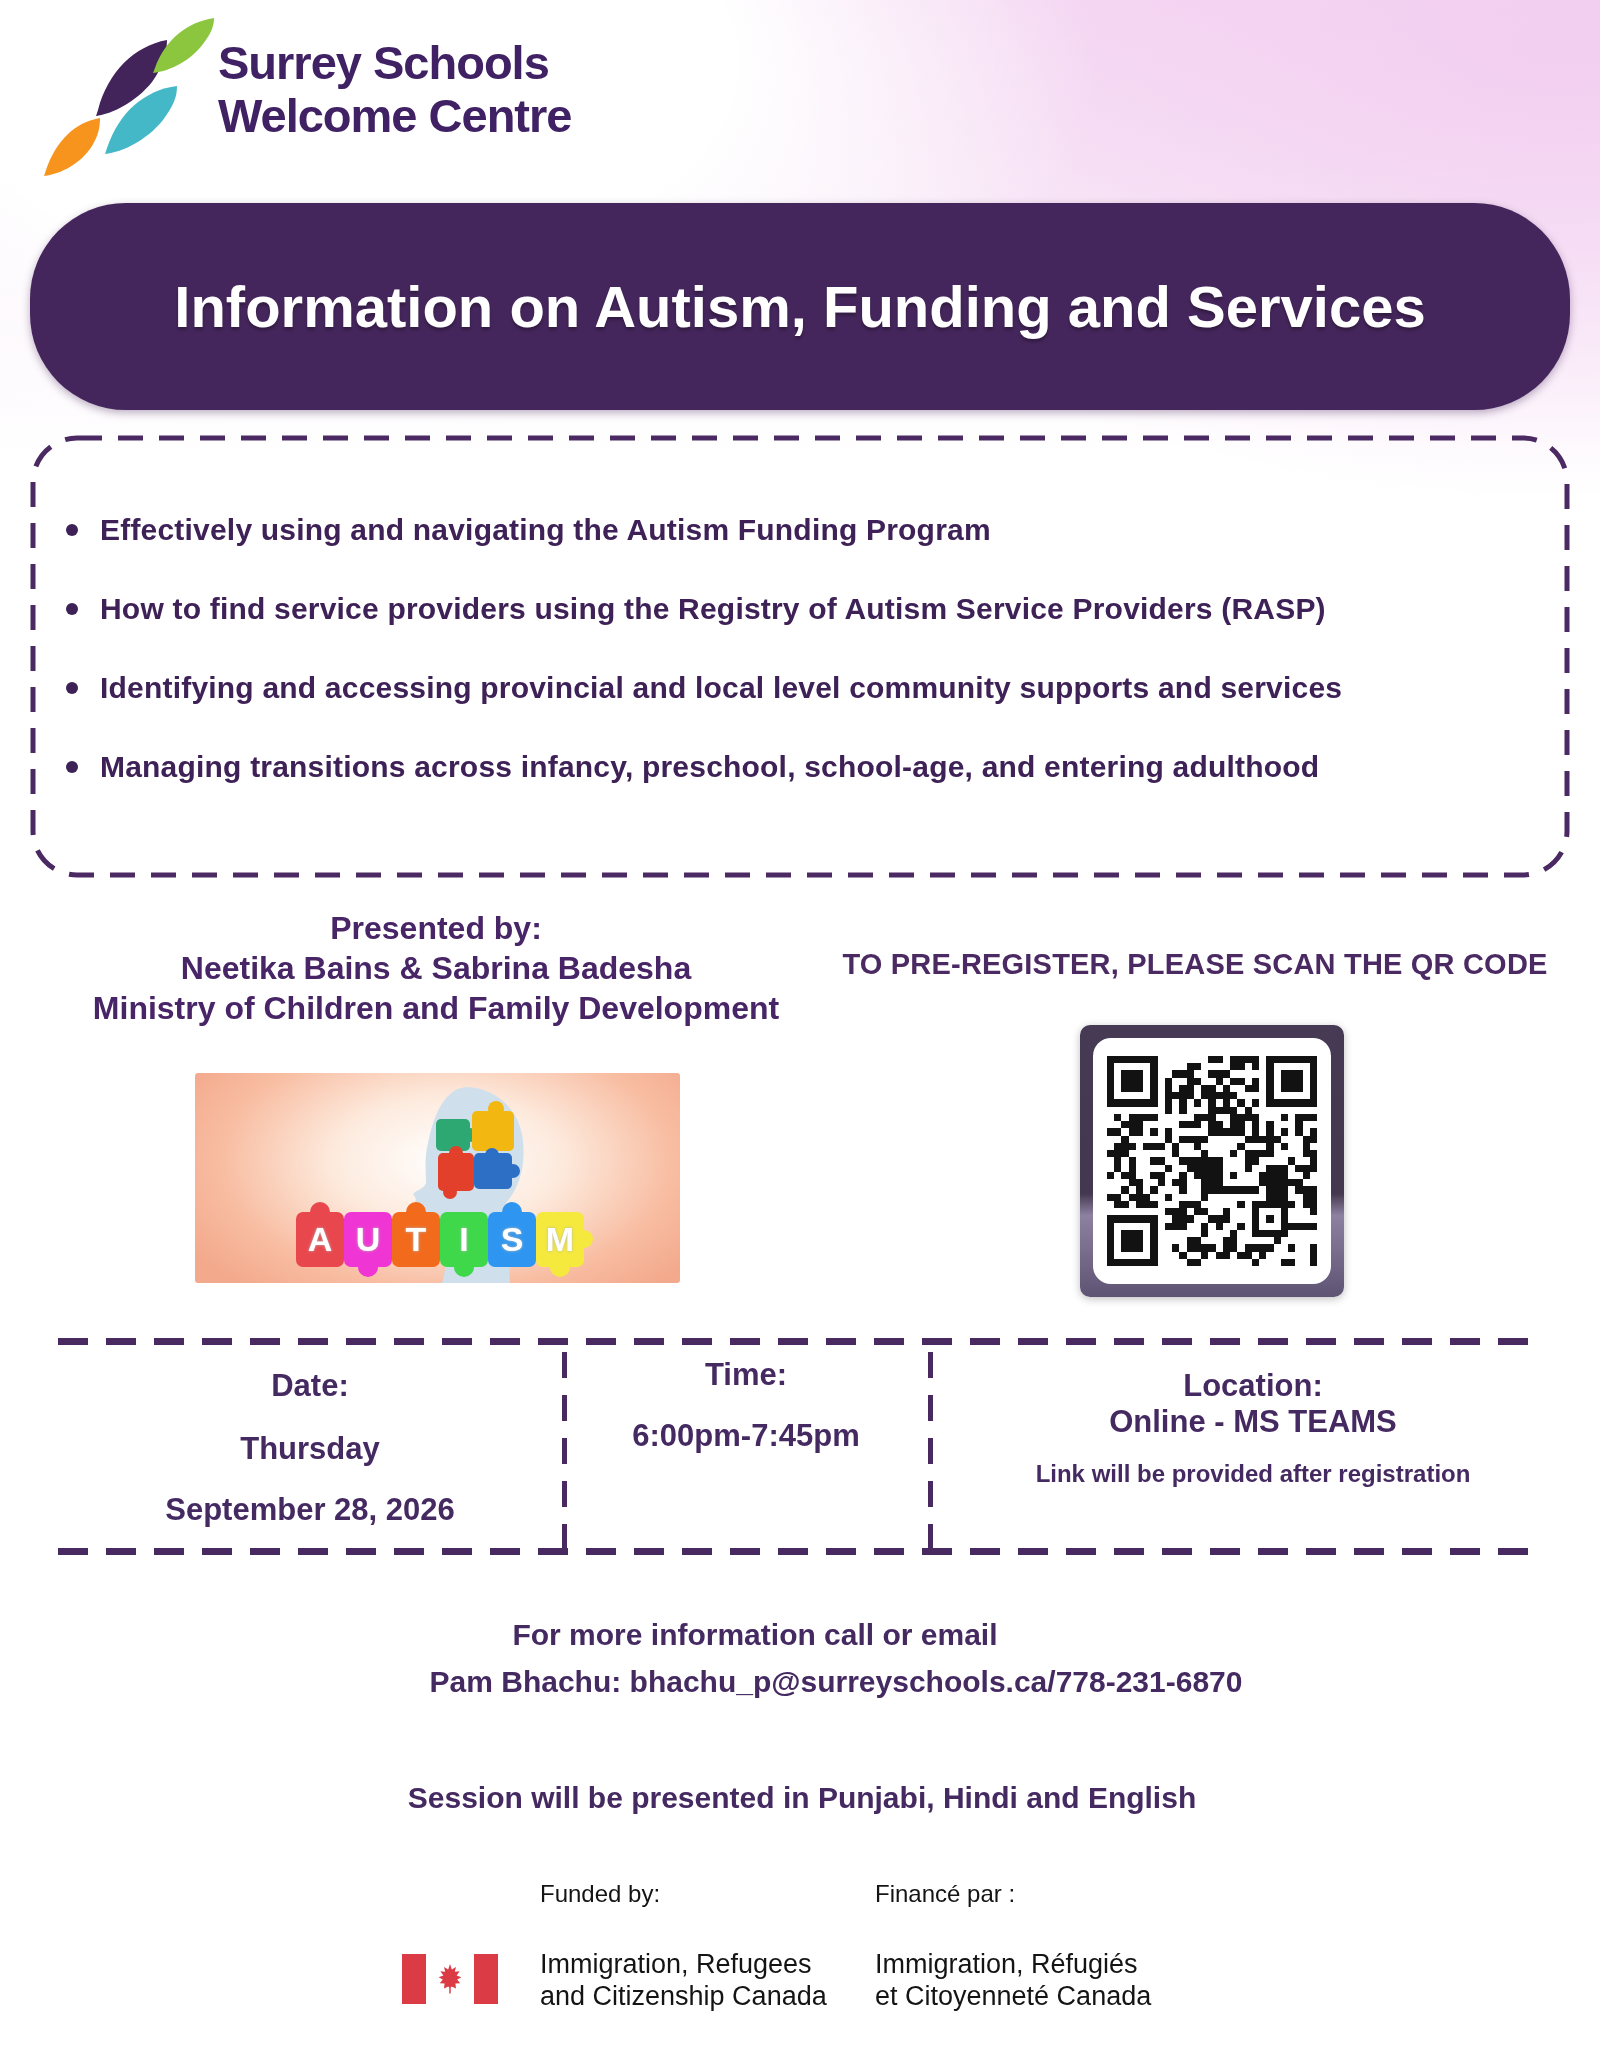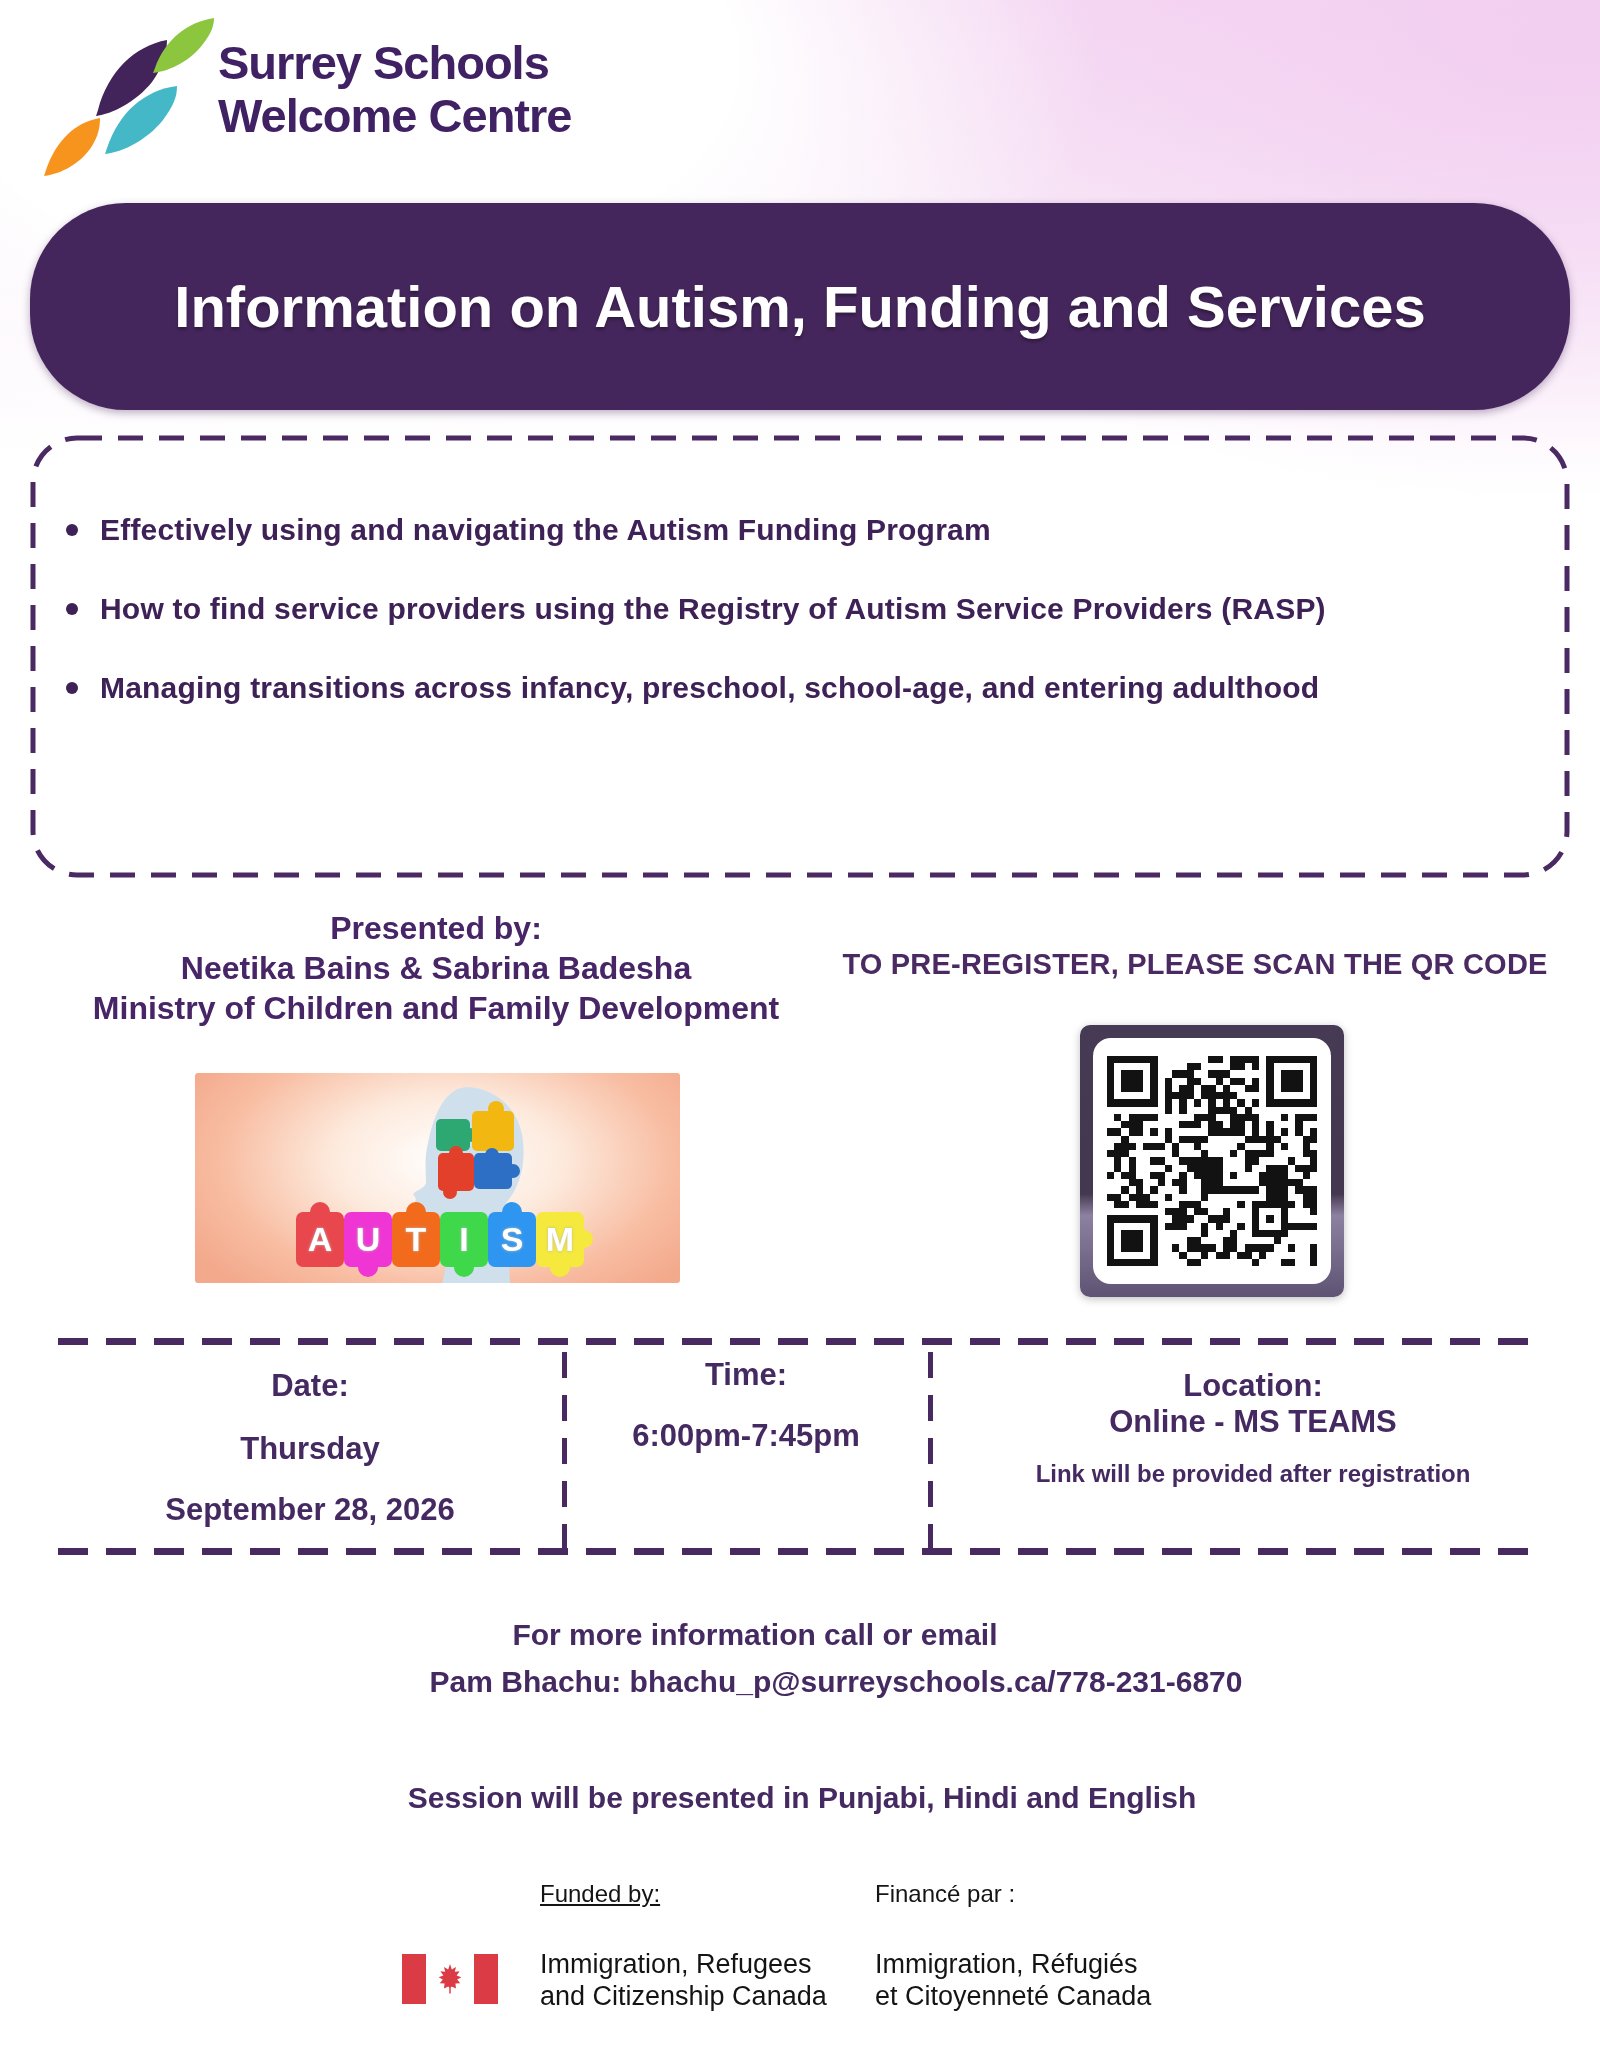--- a/index.html
+++ b/index.html
@@ -128,21 +128,21 @@
   }
   .contact-1 { left:-45px; top:1618px; }
   .contact-2 { left:36px;  top:1665px; }
   .languages { left:2px;   top:1781px; }
 
   
   .footer-label {
     position:absolute; top:1880px; font-size:24px; color:#141414; font-weight:normal;
     font-family:"Liberation Sans", sans-serif;
   }
-  .funded-en { left:540px;text-decoration:underline; }
+  .funded-en { left:540px; }
   .funded-fr { left:875px; }
   .dept { position:absolute; top:1948px; font-size:27px; line-height:32px; color:#141414; }
   .dept-en { left:540px; }
   .dept-fr { left:875px; }
   .flag {
     position:absolute; left:402px; top:1954px; width:96px; height:50px;
     display:flex;
   }
   .flag .bar { width:24px; height:100%; background:#da3b44; }
   .flag .field { width:48px; height:100%; background:#ffffff; display:flex; align-items:center; justify-content:center; }
@@ -169,20 +169,21 @@
     <div class="banner-title">Information on Autism, Funding and Services</div>
   </div>
 
   <div class="topics">
     <svg width="1540" height="443" viewBox="0 0 1540 443">
       <rect x="3" y="3" width="1534" height="437" rx="44" fill="none" stroke="#4b2a63" stroke-width="5" stroke-dasharray="25 16"></rect>
     </svg>
     <ul>
       <li>Effectively using and navigating the Autism Funding Program</li>
       <li>How to find service providers using the Registry of Autism Service Providers (RASP)</li>
+      <li>Identifying and accessing provincial and local level community supports and services</li>
       <li>Managing transitions across infancy, preschool, school-age, and entering adulthood</li>
     </ul>
   </div>
 
   <div class="presenter">
     <div>Presented by:</div>
     <div>Neetika Bains &amp; Sabrina Badesha</div>
     <div>Ministry of Children and Family Development</div>
   </div>
 

